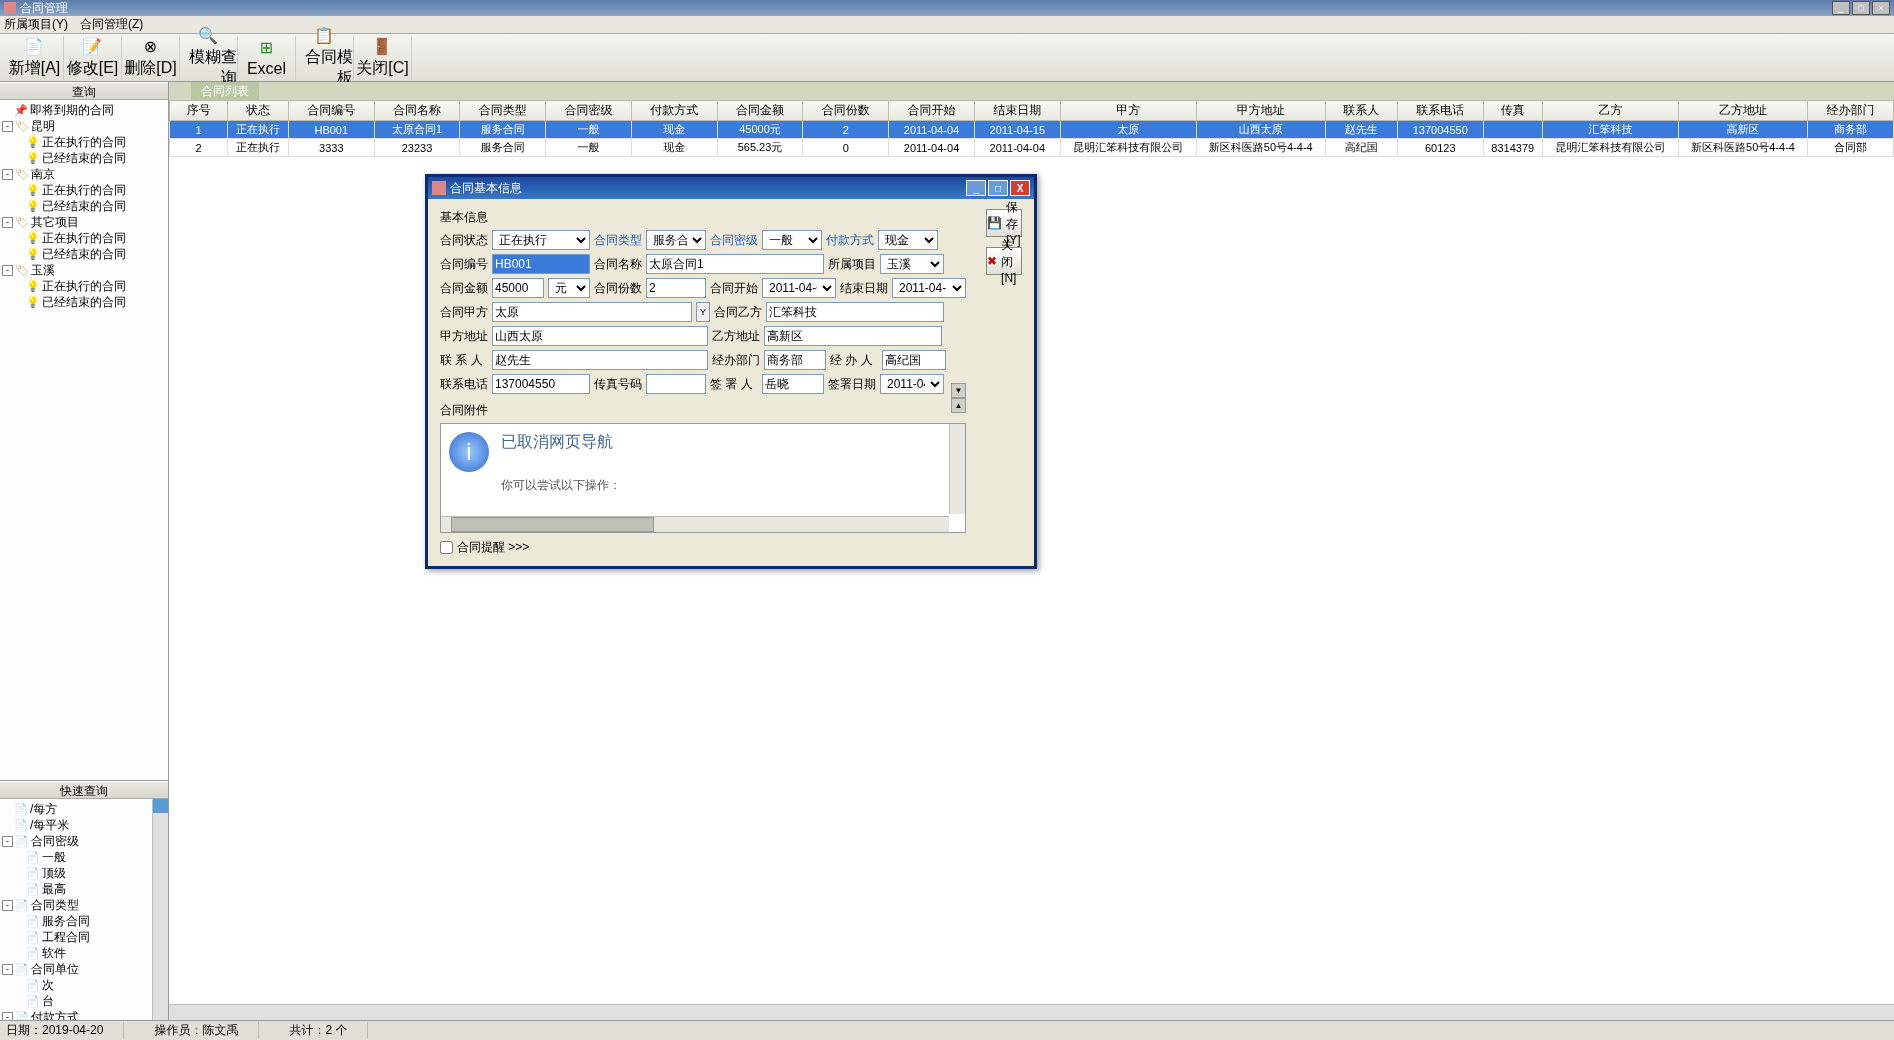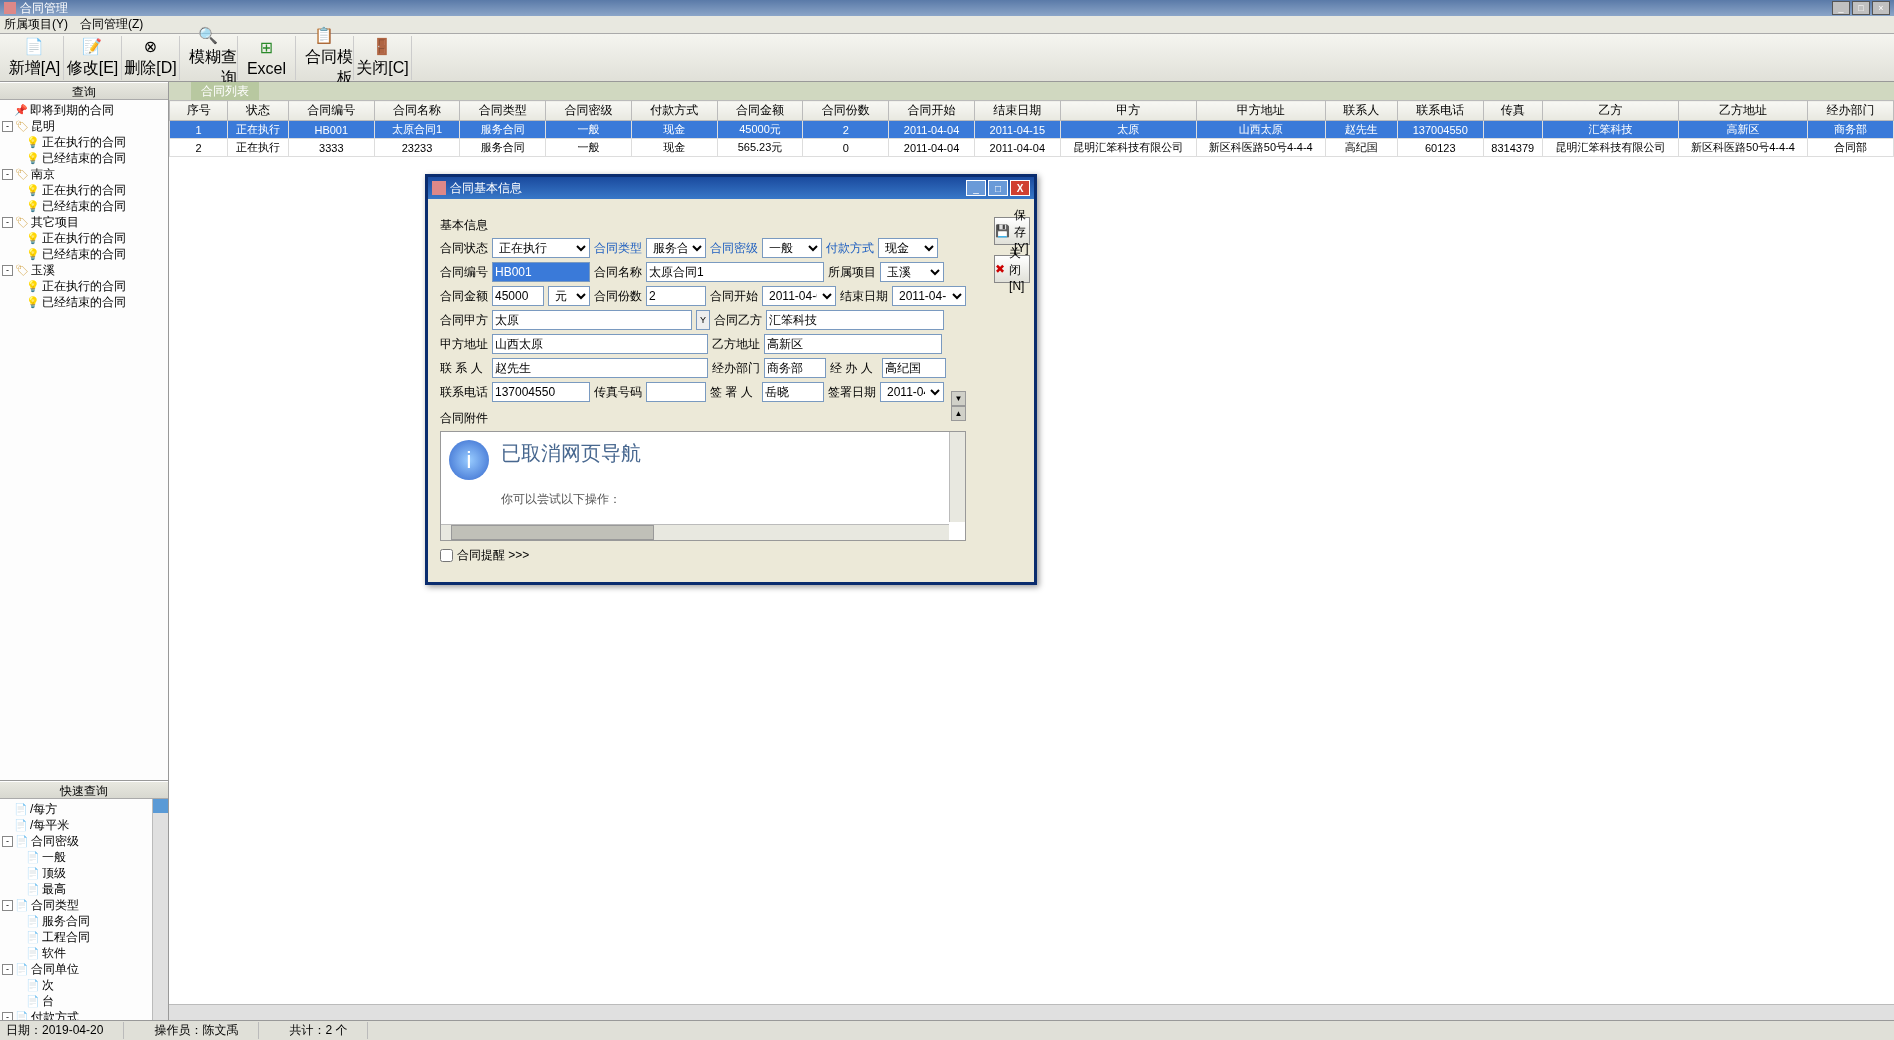--- a/index.html
+++ b/index.html
@@ -55,41 +55,41 @@
 .grid-bottom-scroll { height: 16px; background: #e0e0e0; border-top: 1px solid #bbb; }
 
 
 .dialog { position: absolute; left: 425px; top: 174px; width: 612px; background: #ece9d8; border: 3px solid #0a2c6e; box-shadow: 2px 2px 6px rgba(0,0,0,0.4); }
 .dlg-title { background: linear-gradient(#1a4a9e, #3878c8); height: 22px; display: flex; align-items: center; padding: 0 4px; color: #fff; }
 .dlg-title .icon { width: 14px; height: 14px; background: #d88; margin-right: 4px; }
 .dlg-controls { margin-left: auto; display: flex; gap: 2px; }
 .dlg-controls span { width: 20px; height: 16px; border: 1px solid #fff; display: inline-flex; align-items: center; justify-content: center; font-size: 10px; }
 .dlg-controls .min, .dlg-controls .max { background: #6a9ad8; }
 .dlg-controls .close { background: #d04030; color: #fff; font-weight: bold; }
-.dlg-body { padding: 18px 12px; display: flex; gap: 28px; }
+.dlg-body { padding: 10px 12px; display: flex; gap: 20px; }
 .dlg-form { flex: 1; }
 .fieldset-label { font-size: 12px; margin-bottom: 4px; }
 .form-row { display: flex; align-items: center; margin-bottom: 4px; gap: 4px; }
 .form-row label { width: 48px; text-align: left; }
 .form-row label.blue { color: #2060c0; }
 .form-row input, .form-row select { height: 20px; border: 1px solid #7a9ac0; padding: 0 2px; background: #fff; font-size: 12px; }
 .form-row select { background: #fff; }
 .sel-sm { width: 98px; }
 .inp-sm { width: 98px; }
 .inp-lg { width: 213px; }
 .inp-xl { width: 180px; }
 textarea.remarks { width: 494px; height: 60px; border: 1px solid #7a9ac0; padding: 2px; resize: none; font-size: 12px; }
 .scrollbox { position: relative; }
 .scrollbox::after { content:""; position:absolute; right:0; top:0; bottom:0; width:15px; background:#e8e8e0; border-left:1px solid #bbb; }
 .scrollbox .arrow-up { position:absolute; right:0; top:0; width:15px; height:15px; background:#d0d0c8; border:1px solid #999; display:flex; align-items:center; justify-content:center; font-size:8px; }
 .scrollbox .arrow-dn { position:absolute; right:0; bottom:0; width:15px; height:15px; background:#d0d0c8; border:1px solid #999; display:flex; align-items:center; justify-content:center; font-size:8px; }
 
 .attach-box { border: 1px solid #999; height: 110px; background: #fff; margin-top: 4px; position: relative; padding: 8px 24px 8px 8px; display:flex; align-items:flex-start; gap:12px; }
 .attach-box .info-icon { width: 40px; height: 40px; border-radius: 50%; background: radial-gradient(#9cf,#36c); color: #fff; display:flex; align-items:center; justify-content:center; font-size: 24px; }
-.attach-text { color: #47678f; font-size: 20px; }
+.attach-text { color: #47678f; font-size: 16px; }
 .attach-sub { color: #555; font-size: 12px; margin-top: 24px; }
 .attach-vscroll { position:absolute; right:0; top:0; bottom:18px; width:16px; background:#e8e8e0; border-left:1px solid #bbb; }
 .attach-hscroll { position:absolute; left:0; right:16px; bottom:0; height:16px; background:#e8e8e0; border-top:1px solid #bbb; display:flex; }
 .attach-hscroll .thumb { width:40%; background:#c0c0b8; border:1px solid #999; }
 .attach-hscroll .pad { width:2%; }
 
 .dlg-side { width: 64px; display: flex; flex-direction: column; gap: 10px; }
 .dlg-btn { height: 28px; border: 1px solid #888; background: linear-gradient(#fff,#e0e0d8); display: flex; align-items: center; justify-content: center; gap: 4px; cursor: pointer; }
 .dlg-btn .bi { font-size: 12px; }
 

